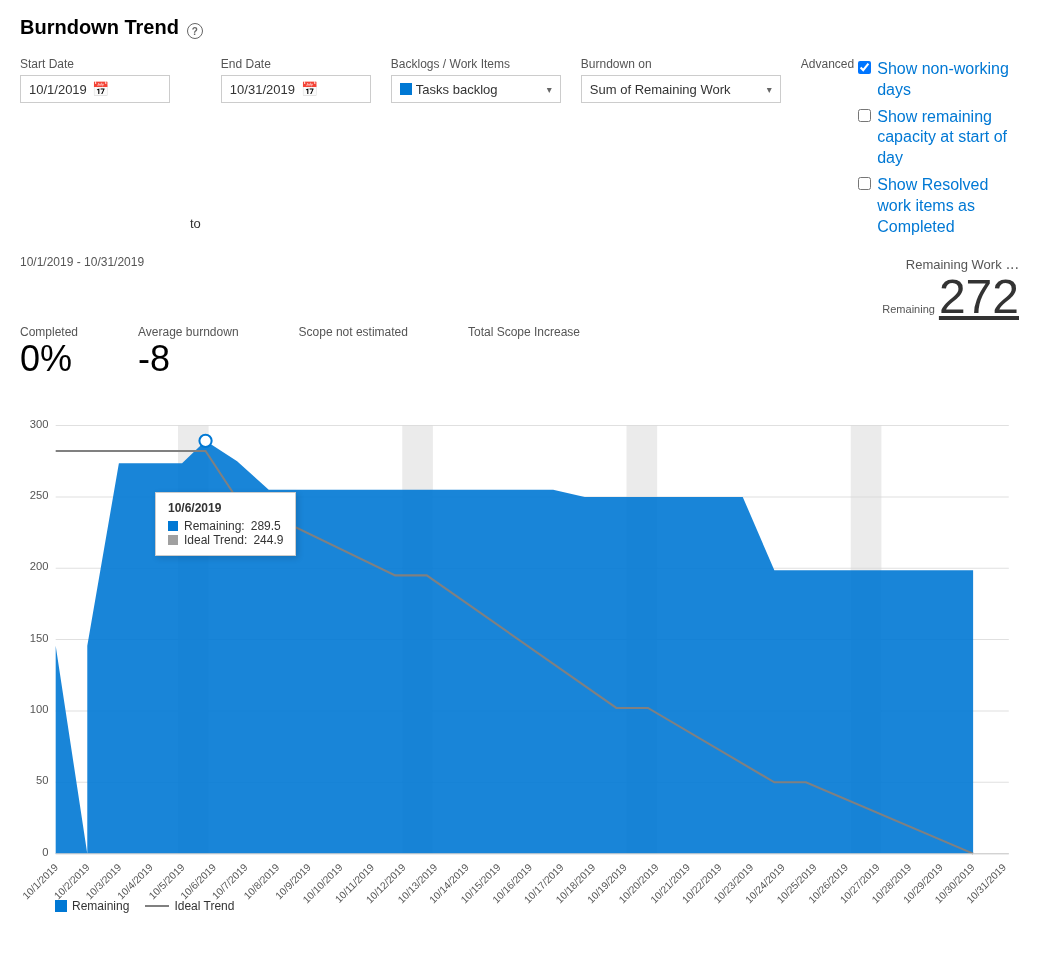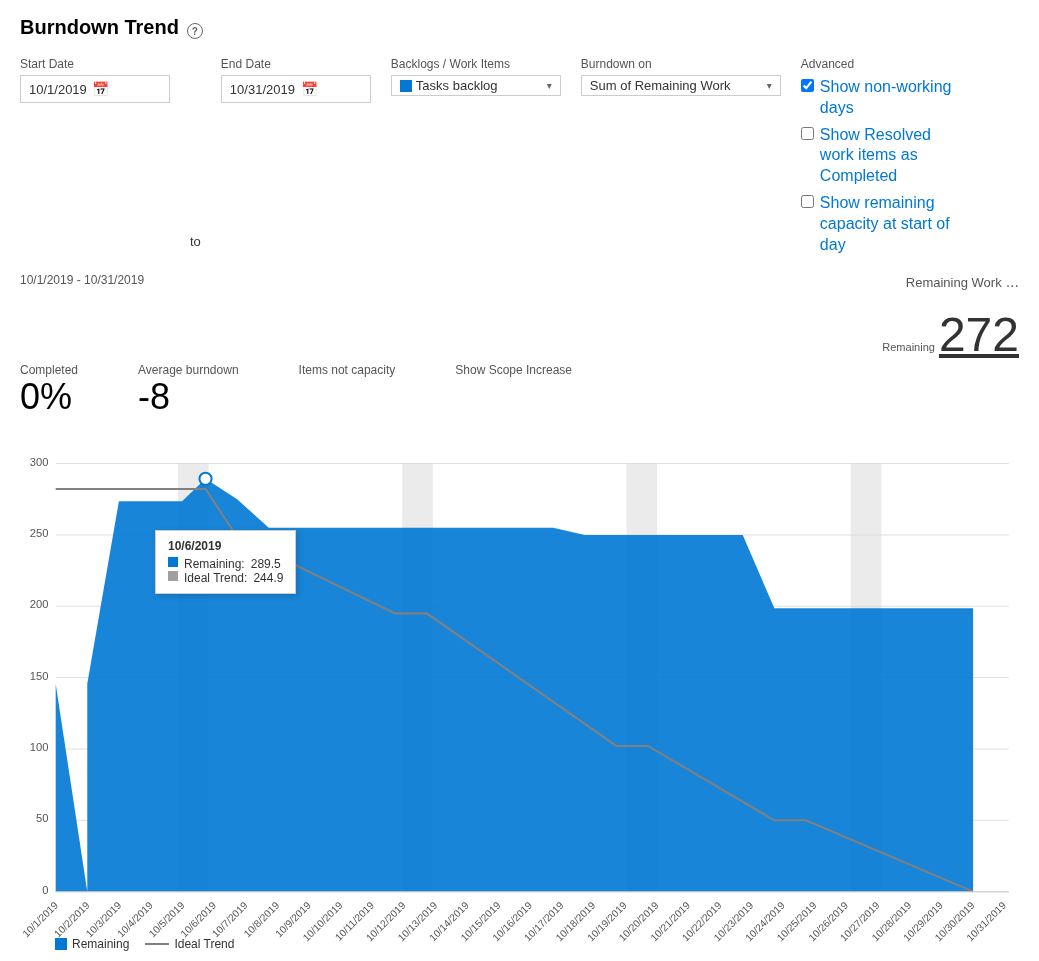--- a/index.html
+++ b/index.html
@@ -10,59 +10,59 @@
     .page-title { font-size: 20px; font-weight: 600; color: #000; display: flex; align-items: flex-end; gap: 8px; margin-bottom: 18px; }
     .help-icon { width: 16px; height: 16px; border-radius: 50%; border: 1.5px solid #666; display: inline-flex; align-items: center; justify-content: center; font-size: 10px; color: #666; cursor: pointer; }
 
     
     .filters-row { display: flex; align-items: flex-start; gap: 20px; margin-bottom: 18px; }
     .filter-group { display: flex; flex-direction: column; gap: 4px; }
     .filter-label { font-size: 12px; color: #555; }
     .filter-input { display: flex; align-items: center; border: 1px solid #ccc; padding: 4px 8px; height: 28px; min-width: 150px; background: #fff; font-size: 13px; gap: 6px; cursor: pointer; }
     .calendar-icon { color: #666; font-size: 14px; }
     .to-label { align-self: flex-end; margin-bottom: 6px; font-size: 13px; color: #333; }
-    .dropdown-btn { display: flex; align-items: center; border: 1px solid #ccc; padding: 4px 8px; height: 21px; min-width: 170px; background: #fff; font-size: 13px; gap: 6px; cursor: pointer; justify-content: space-between; }
+    .dropdown-btn { display: flex; align-items: center; border: 1px solid #ccc; padding: 4px 8px; height: 28px; min-width: 170px; background: #fff; font-size: 13px; gap: 6px; cursor: pointer; justify-content: space-between; }
     .dropdown-btn .icon-tasks { display: inline-block; width: 12px; height: 12px; background: #0078d4; margin-right: 4px; }
     .chevron { font-size: 10px; color: #666; }
 
     
-    .advanced-group { display: flex; flex-direction: column; gap: 4px; }
+    .advanced-group { display: flex; flex-direction: row; gap: 4px; }
     .advanced-label { font-size: 12px; color: #555; }
     .advanced-options { display: flex; flex-direction: column; gap: 6px; margin-top: 2px; }
     .checkbox-row { display: flex; align-items: flex-start; gap: 6px; }
     .checkbox-row input[type=checkbox] { margin-top: 2px; width: 13px; height: 13px; flex-shrink: 0; }
     .checkbox-text { font-size: 16px; color: #0078d4; cursor: pointer; max-width: 140px; line-height: 1.3; }
     .checkbox-text.checked { color: #0078d4; }
 
     
     .date-range { font-size: 12px; color: #555; margin-bottom: 24px; }
 
     
     .stats-row { display: flex; align-items: flex-start; justify-content: space-between; margin-bottom: 18px; }
     .stat-item { display: flex; flex-direction: column; }
     .stat-label { font-size: 12px; color: #555; }
     .stat-value { font-size: 28px; font-weight: 300; color: #000; line-height: 1.1; }
     .stat-big { font-size: 36px; }
 
-    .remaining-work-block { text-align: right; display: flex; flex-direction: column; align-items: flex-end; gap: 20px; }
+    .remaining-work-block { text-align: right; display: flex; flex-direction: column; align-items: flex-end; }
     .remaining-work-label { font-size: 13px; color: #555; display: flex; align-items: center; gap: 4px; }
     .remaining-sub { font-size: 11px; color: #555; }
     .remaining-value { font-size: 48px; font-weight: 300; line-height: 1.0; text-decoration: underline; }
     .more-icon { font-size: 16px; color: #666; cursor: pointer; }
 
     .stats-left { display: flex; gap: 60px; }
 
     
     .chart-container { position: relative; width: 100%; margin-top: 8px; }
     .chart-svg { width: 100%; overflow: visible; }
 
     
     .tooltip-box { position: absolute; background: white; border: 1px solid #ccc; padding: 8px 12px; font-size: 12px; box-shadow: 2px 2px 6px rgba(0,0,0,0.15); pointer-events: none; z-index: 10; }
     .tooltip-date { font-weight: 600; margin-bottom: 4px; }
-    .tooltip-row { display: flex; align-items: flex-start; gap: 6px; }
+    .tooltip-row { display: flex; align-items: center; gap: 6px; }
     .tooltip-color { width: 10px; height: 10px; display: inline-block; }
     .tooltip-blue { background: #0078d4; }
     .tooltip-gray { background: #a0a0a0; }
 
     
     .legend-row { display: flex; align-items: center; gap: 16px; margin-top: 10px; font-size: 12px; }
     .legend-item { display: flex; align-items: center; gap: 5px; }
     .legend-blue { width: 12px; height: 12px; background: #0078d4; display: inline-block; }
     .legend-line { width: 24px; height: 2px; background: #808080; display: inline-block; }
   </style>
@@ -116,26 +116,26 @@
     </div>
 
     <div class="advanced-group">
       <span class="advanced-label">Advanced</span>
       <div class="advanced-options">
         <div class="checkbox-row">
           <input type="checkbox" id="cb1" checked="" style="">
           <label for="cb1" class="checkbox-text checked">Show non-working days</label>
         </div>
         <div class="checkbox-row">
+          <input type="checkbox" id="cb2" style="">
+          <label for="cb2" class="checkbox-text">Show remaining capacity at start of day</label>
+        </div>
+        <div class="checkbox-row">
           <input type="checkbox" id="cb3" style="">
           <label for="cb3" class="checkbox-text">Show Resolved work items as Completed</label>
-        </div>
-        <div class="checkbox-row">
-          <input type="checkbox" id="cb2" style="">
-          <label for="cb2" class="checkbox-text">Show remaining capacity at start of day</label>
         </div>
       </div>
     </div>
   </div>
 
   <div style="display:flex; justify-content:space-between; align-items:flex-start; margin-bottom:4px;">
     <span class="date-range">10/1/2019 - 10/31/2019</span>
     <div class="remaining-work-block">
       <div class="remaining-work-label">
         <span>Remaining Work</span>
@@ -152,24 +152,24 @@
     <div class="stats-left">
       <div class="stat-item">
         <span class="stat-label">Completed</span>
         <span class="stat-value stat-big">0%</span>
       </div>
       <div class="stat-item">
         <span class="stat-label">Average burndown</span>
         <span class="stat-value stat-big">-8</span>
       </div>
       <div class="stat-item">
-        <span class="stat-label">Items not capacity</span>
+        <span class="stat-label">Scope not estimated</span>
       </div>
       <div class="stat-item">
-        <span class="stat-label">Show Scope Increase</span>
+        <span class="stat-label">Total Scope Increase</span>
       </div>
     </div>
   </div>
 
   <div class="chart-container">
     
     <div class="tooltip-box" style="left:135px; top:95px;">
       <div class="tooltip-date">10/6/2019</div>
       <div class="tooltip-row">
         <span class="tooltip-color tooltip-blue"></span>

